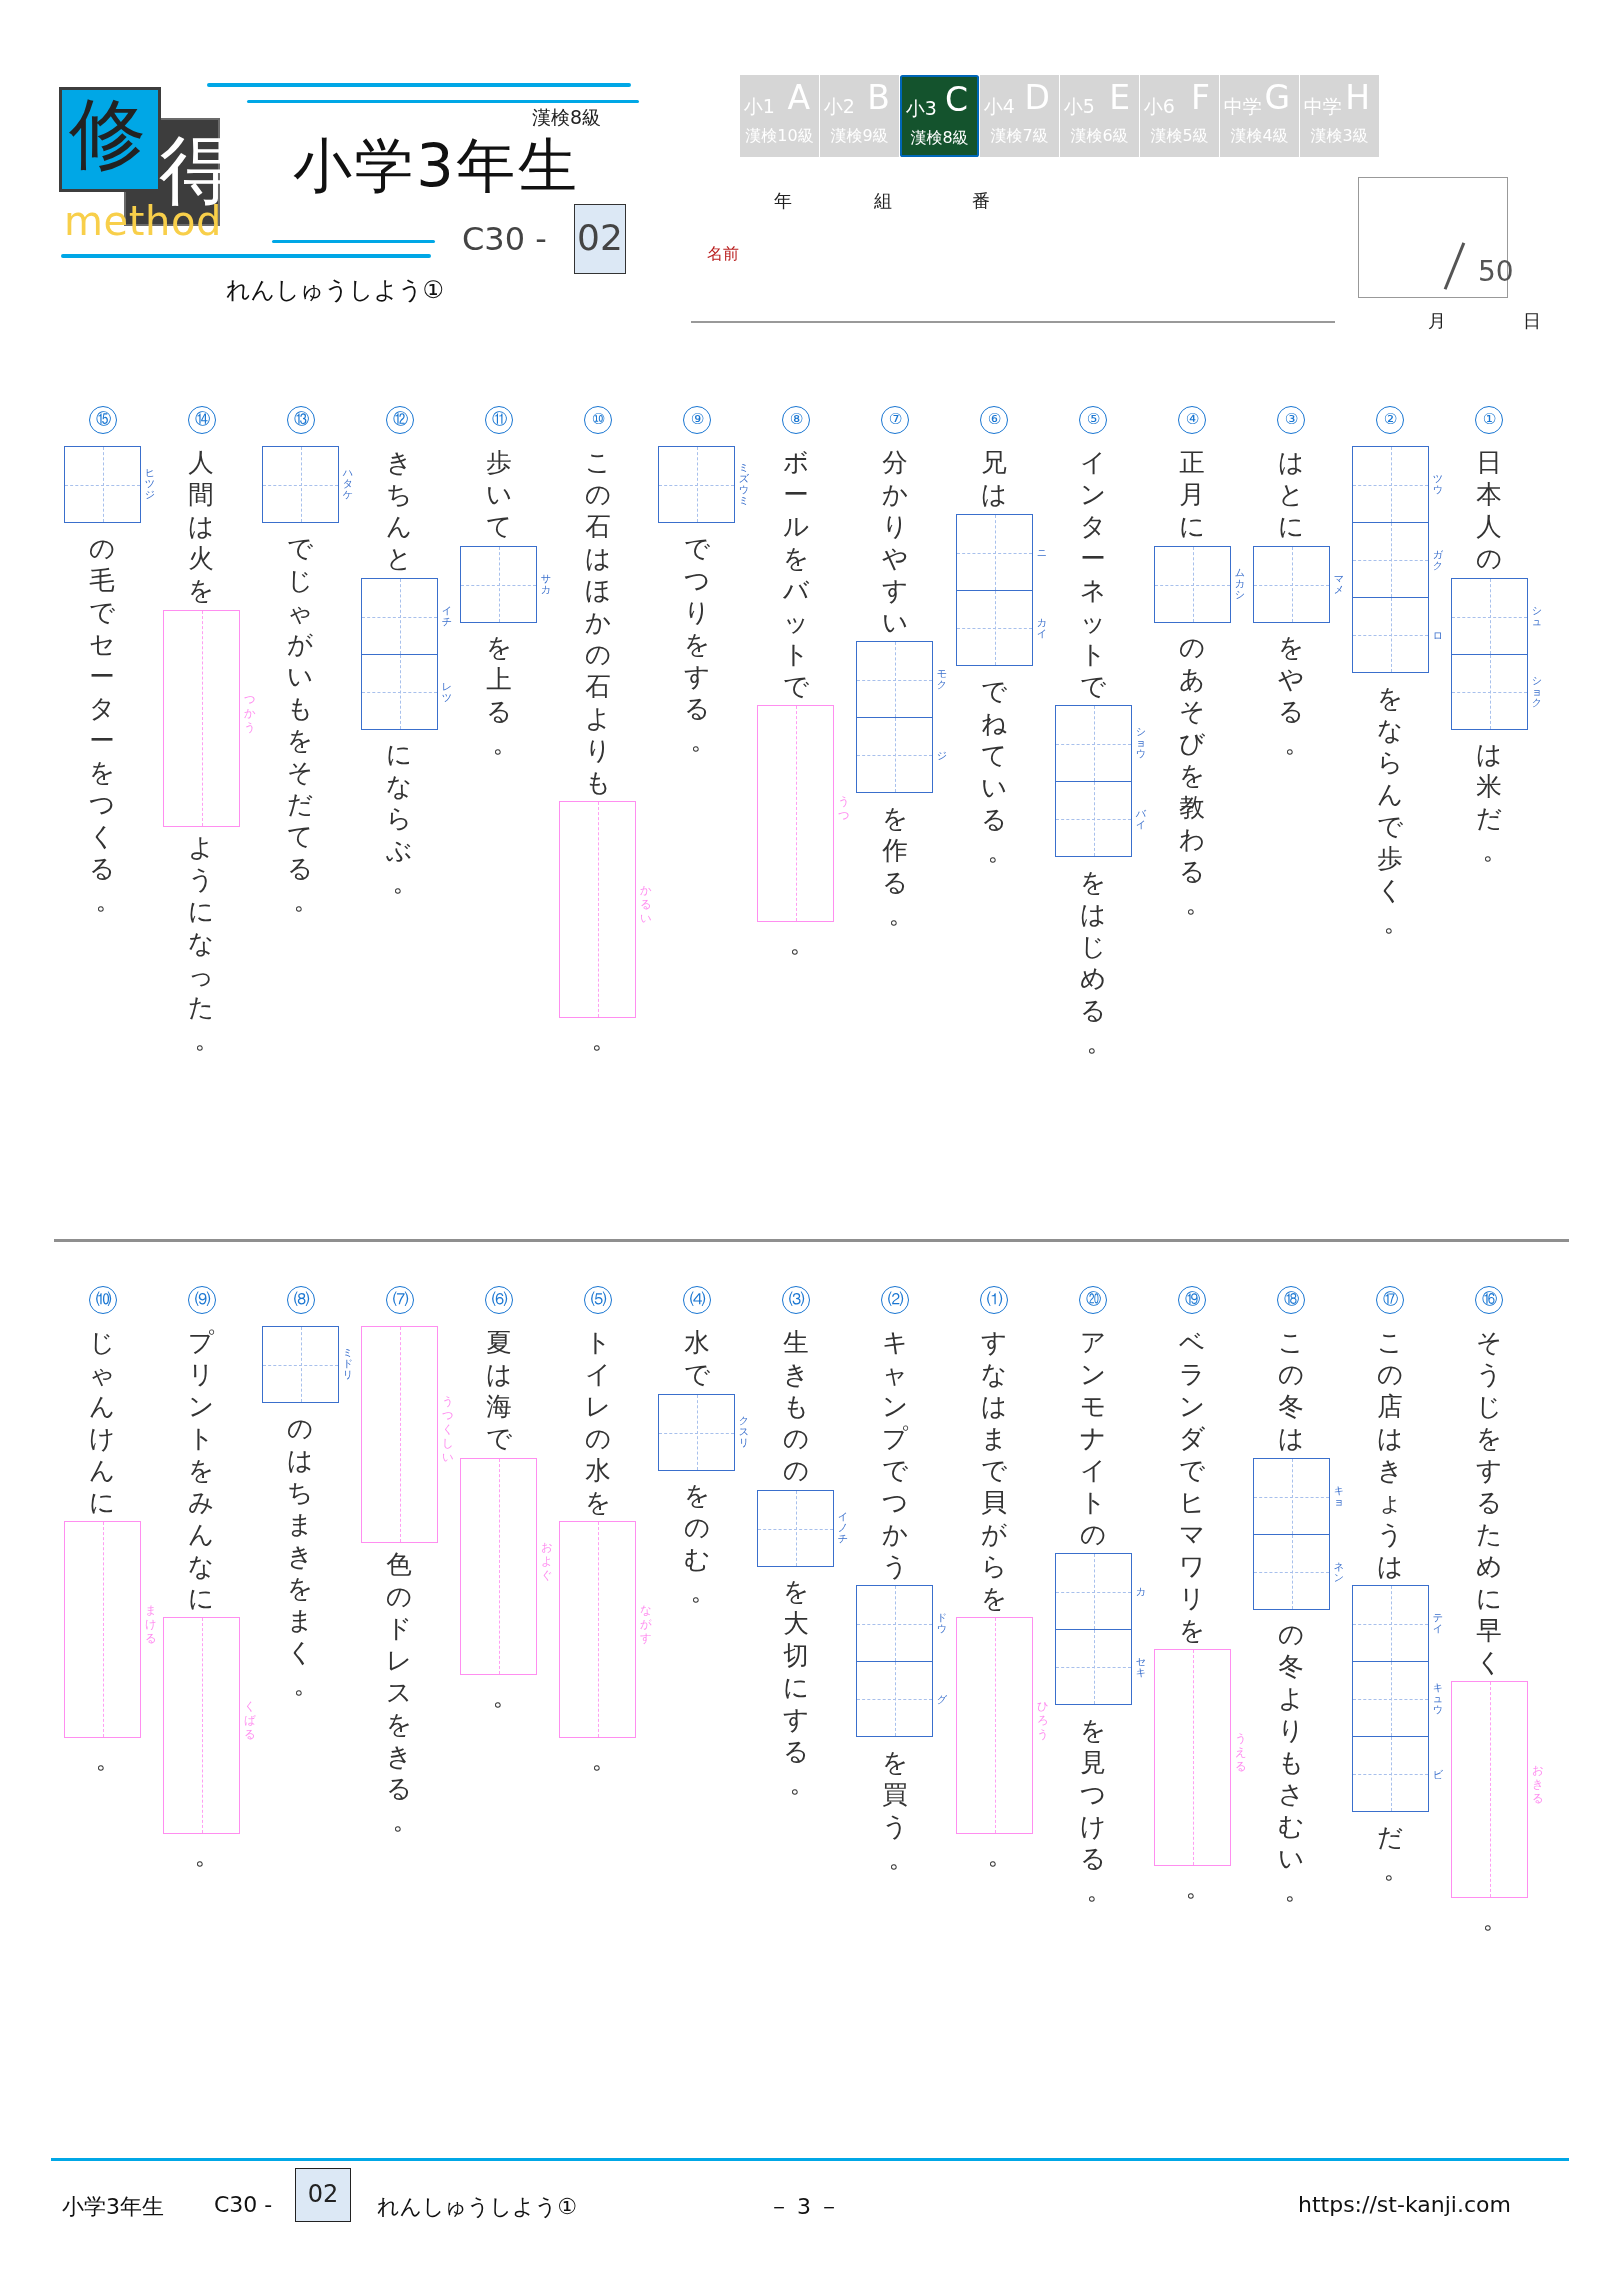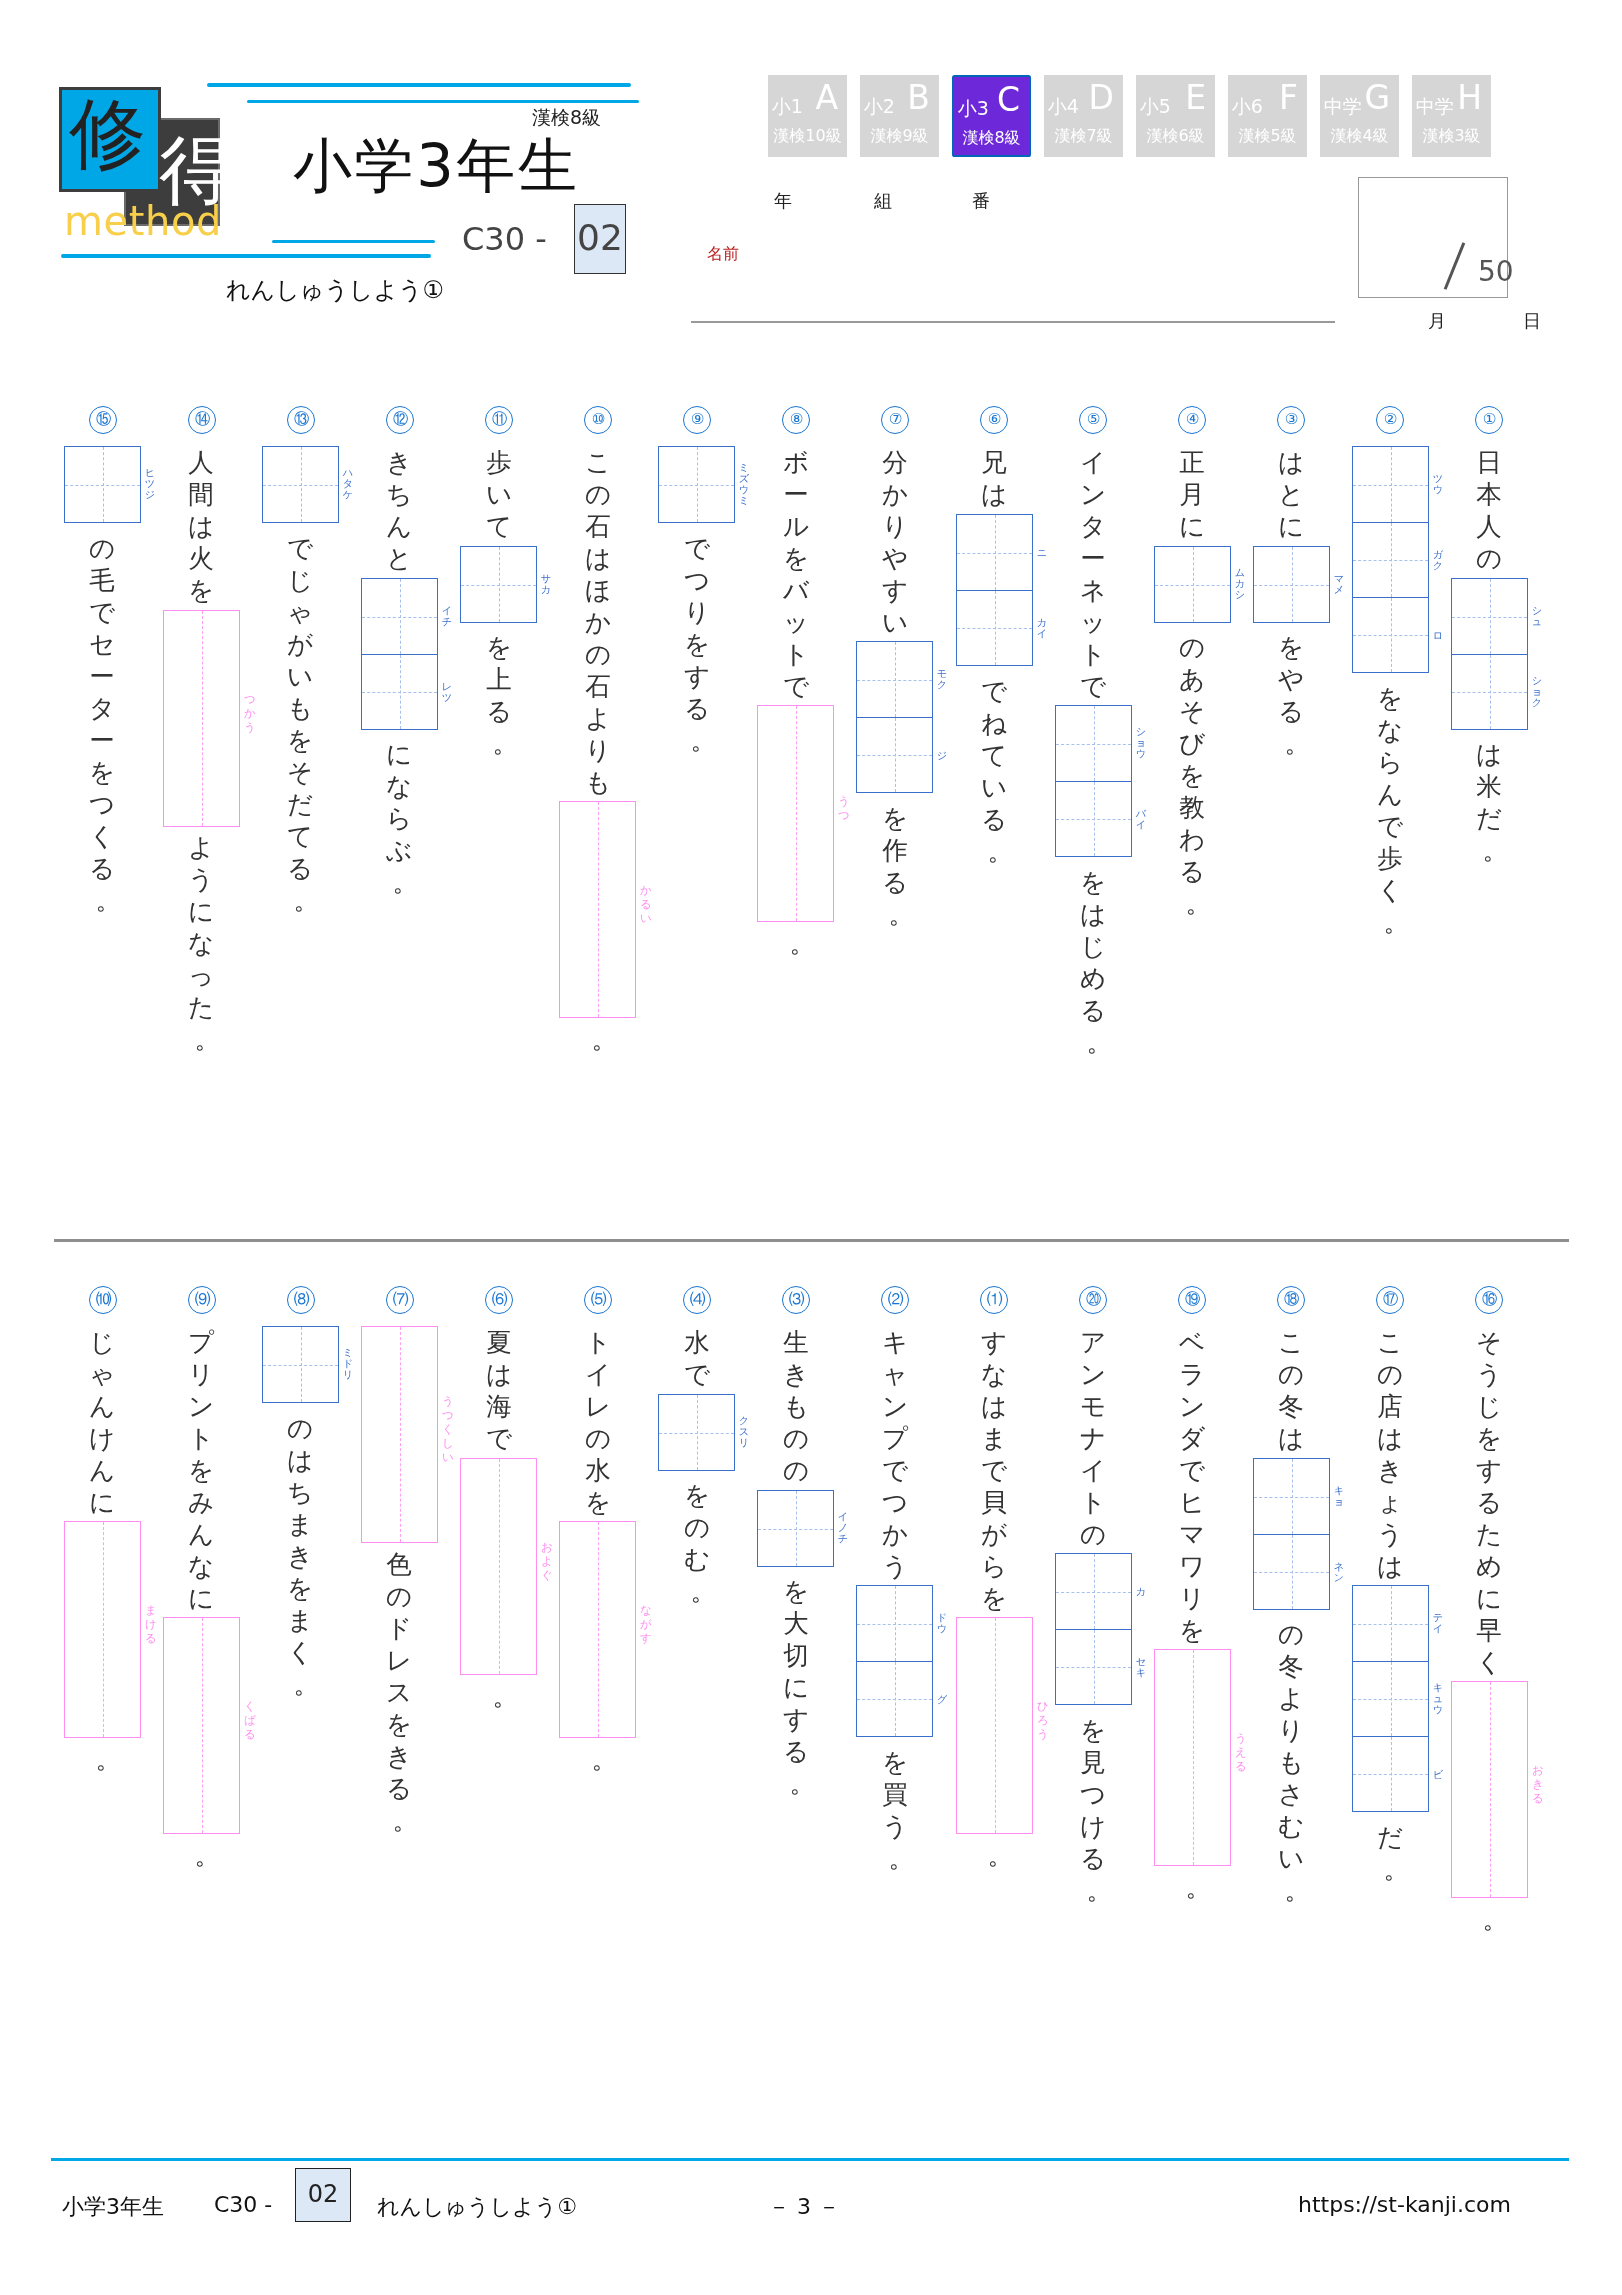--- a/index.html
+++ b/index.html
@@ -13,23 +13,23 @@
   .hline { position:absolute; background:#00a7e6; height:3.8px; border-radius:1.9px; }
   .hline.thin { height:2.6px; }
   .title-main { position:absolute; left:293px; top:131px; font-size:59px; line-height:70px; color:#111; letter-spacing:2.6px; }
   .title-grade { position:absolute; left:532px; top:105px; font-size:19px; color:#222; }
   .code-label { position:absolute; left:462px; top:220px; font-size:32px; color:#444; }
   .code-box { position:absolute; left:574px; top:204px; width:52px; height:70px; background:#dce8f5; border:1.9px solid #333; box-sizing:border-box;
               font-size:36px; color:#444; text-align:center; line-height:66px; }
   .subtitle { position:absolute; left:226px; top:274px; font-size:24px; color:#111; }
 
   
-  .tabs { position:absolute; left:768px; top:75px; display:flex; gap:13px; }
+  .tabs { position:absolute; left:740px; top:75px; display:flex; gap:1px; }
   .tab { width:79px; height:82px; background:#d6d6d6; color:#fff; position:relative; box-sizing:border-box; }
-  .tab.active { background:#6d28d9; border:2.6px solid #0066b8; border-radius:2.6px; }
+  .tab.active { background:#14532d; border:2.6px solid #0066b8; border-radius:2.6px; }
   .tab .t-grade { position:absolute; left:3.8px; top:19px; font-size:19px; }
   .tab .t-letter { position:absolute; right:9px; top:2.6px; font-size:33px; }
   .tab .t-kentei { position:absolute; left:0; right:0; top:51px; text-align:center; font-size:16px; }
 
   .meta-label { position:absolute; font-size:18px; color:#222; }
   .name-label { position:absolute; left:707px; top:244px; font-size:16px; color:#b91c1c; }
   .name-line { position:absolute; left:691px; top:321px; width:644px; height:1.9px; background:#999; }
   .score-box { position:absolute; left:1358px; top:177px; width:150px; height:121px; border:1.3px solid #999; border-top:1.9px solid #999; border-bottom:1.9px solid #999; box-sizing:border-box; }
   .score-slash { position:absolute; left:1453px; top:241px; width:2.6px; height:50px; background:#555; transform:rotate(22deg); }
   .score-total { position:absolute; left:1478px; top:255px; font-size:28px; color:#555; }

